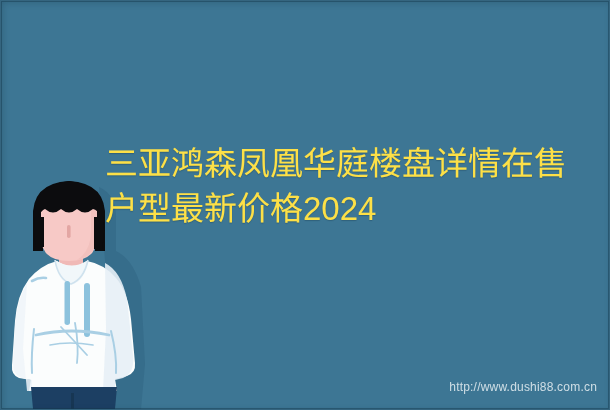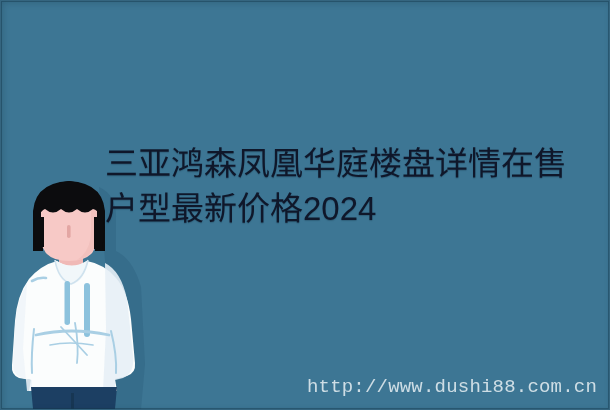--- a/index.html
+++ b/index.html
@@ -29,40 +29,40 @@
                 inset 2px 2px 6px rgba(18,50,68,0.25);
   }
 
   
   #headline {
     position: absolute;
     left: 104px;
     top: 140px;
     width: 480px;
     margin: 0;
-    color: #0f172a;
+    color: #fde047;
     font-size: 33px;
     line-height: 45px;
     font-weight: 400;
     letter-spacing: 0px;
     white-space: normal;
     word-break: break-all;
     text-shadow: 0 1px 1px rgba(25,60,80,0.35);
   }
 
   
   #watermark {
     position: absolute;
     right: 12px;
     bottom: 12px;
     color: rgba(238,244,246,0.82);
-    font-size: 19px;
+    font-size: 12px;
     line-height: 20px;
     letter-spacing: 0.2px;
-    font-family: Liberation Mono, monospace;
+    font-family: Liberation Sans, sans-serif;
   }
 
   
   #illustration {
     position: absolute;
     left: 4px;
     bottom: 0;
     width: 160px;
     height: 250px;
   }

